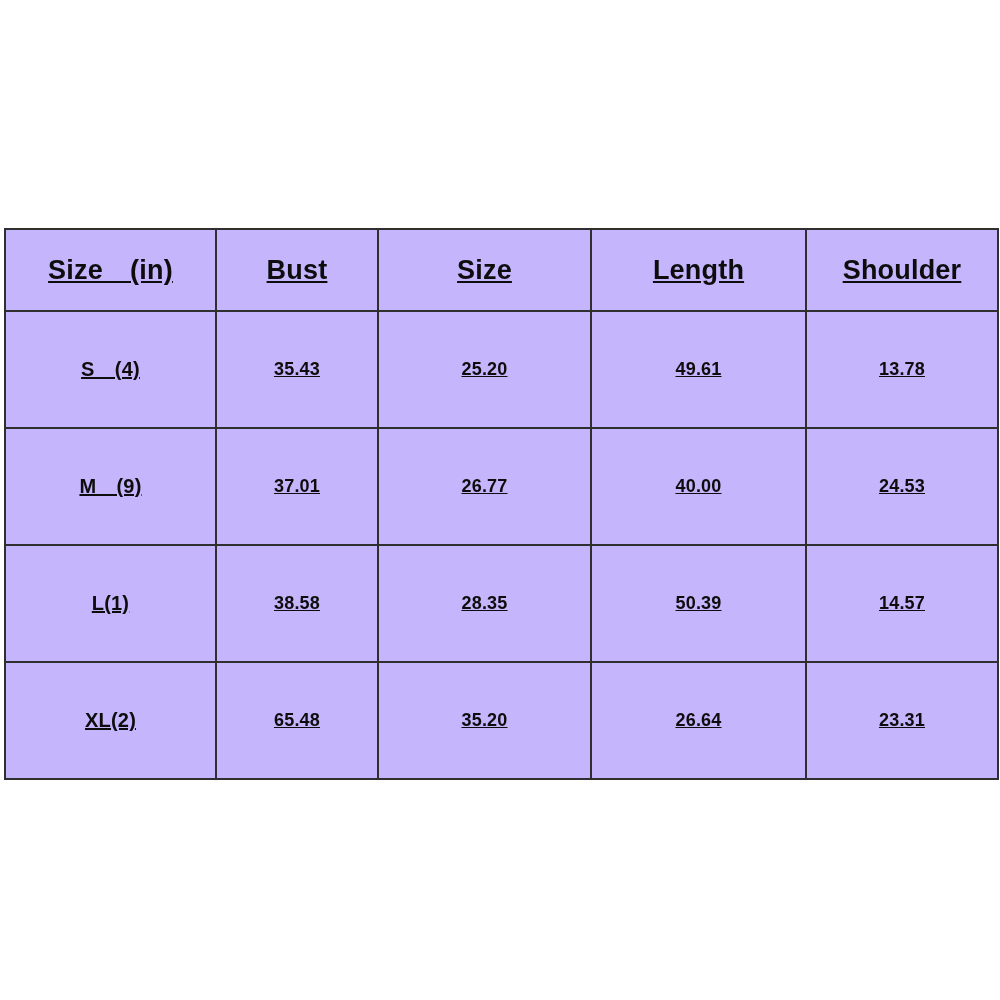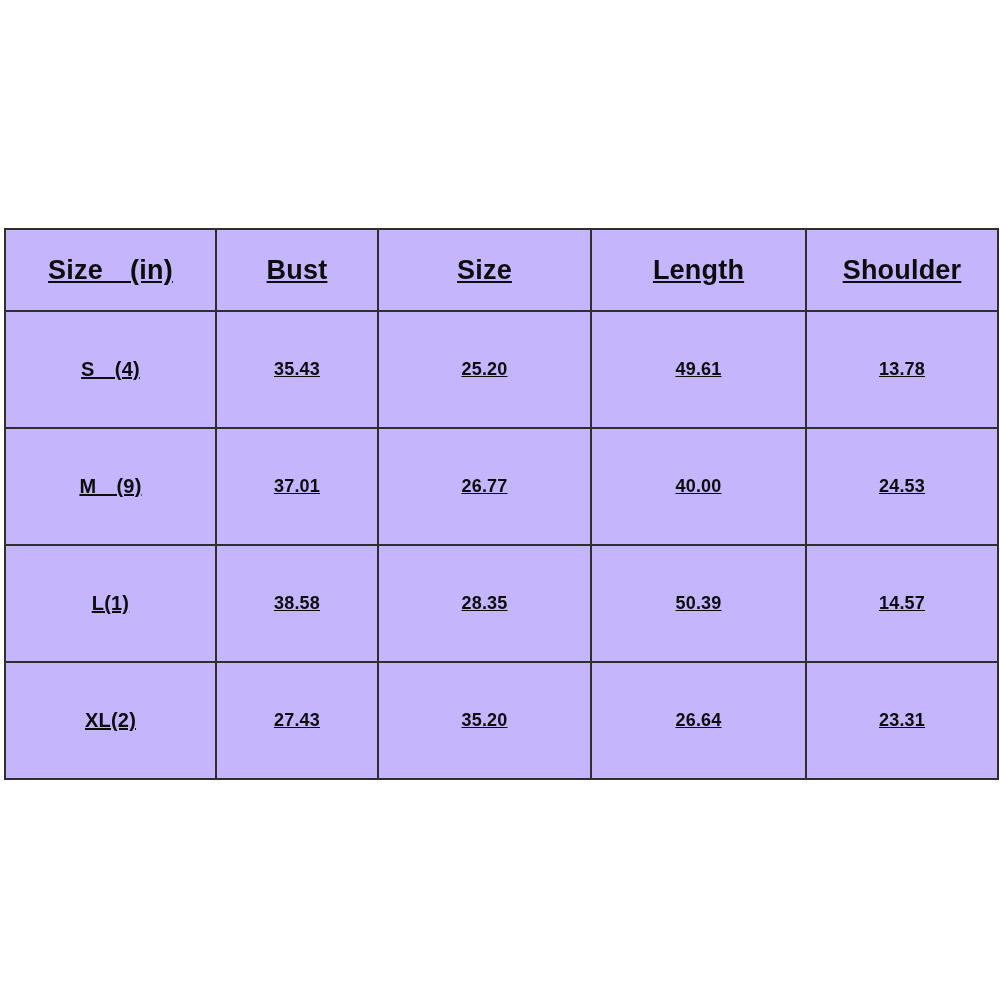--- a/index.html
+++ b/index.html
@@ -123,21 +123,21 @@
         <tr class="data-row">
           <td class="size-cell">L(1)</td>
           <td>38.58</td>
           <td>28.35</td>
           <td>50.39</td>
           <td>14.57</td>
         </tr>
 
         <tr class="data-row">
           <td class="size-cell">XL(2)</td>
-          <td>27.43</td>
+          <td>65.48</td>
           <td>35.20</td>
           <td>26.64</td>
           <td>23.31</td>
         </tr>
       </tbody>
     </table>
   </div>
 
 </div>
 

